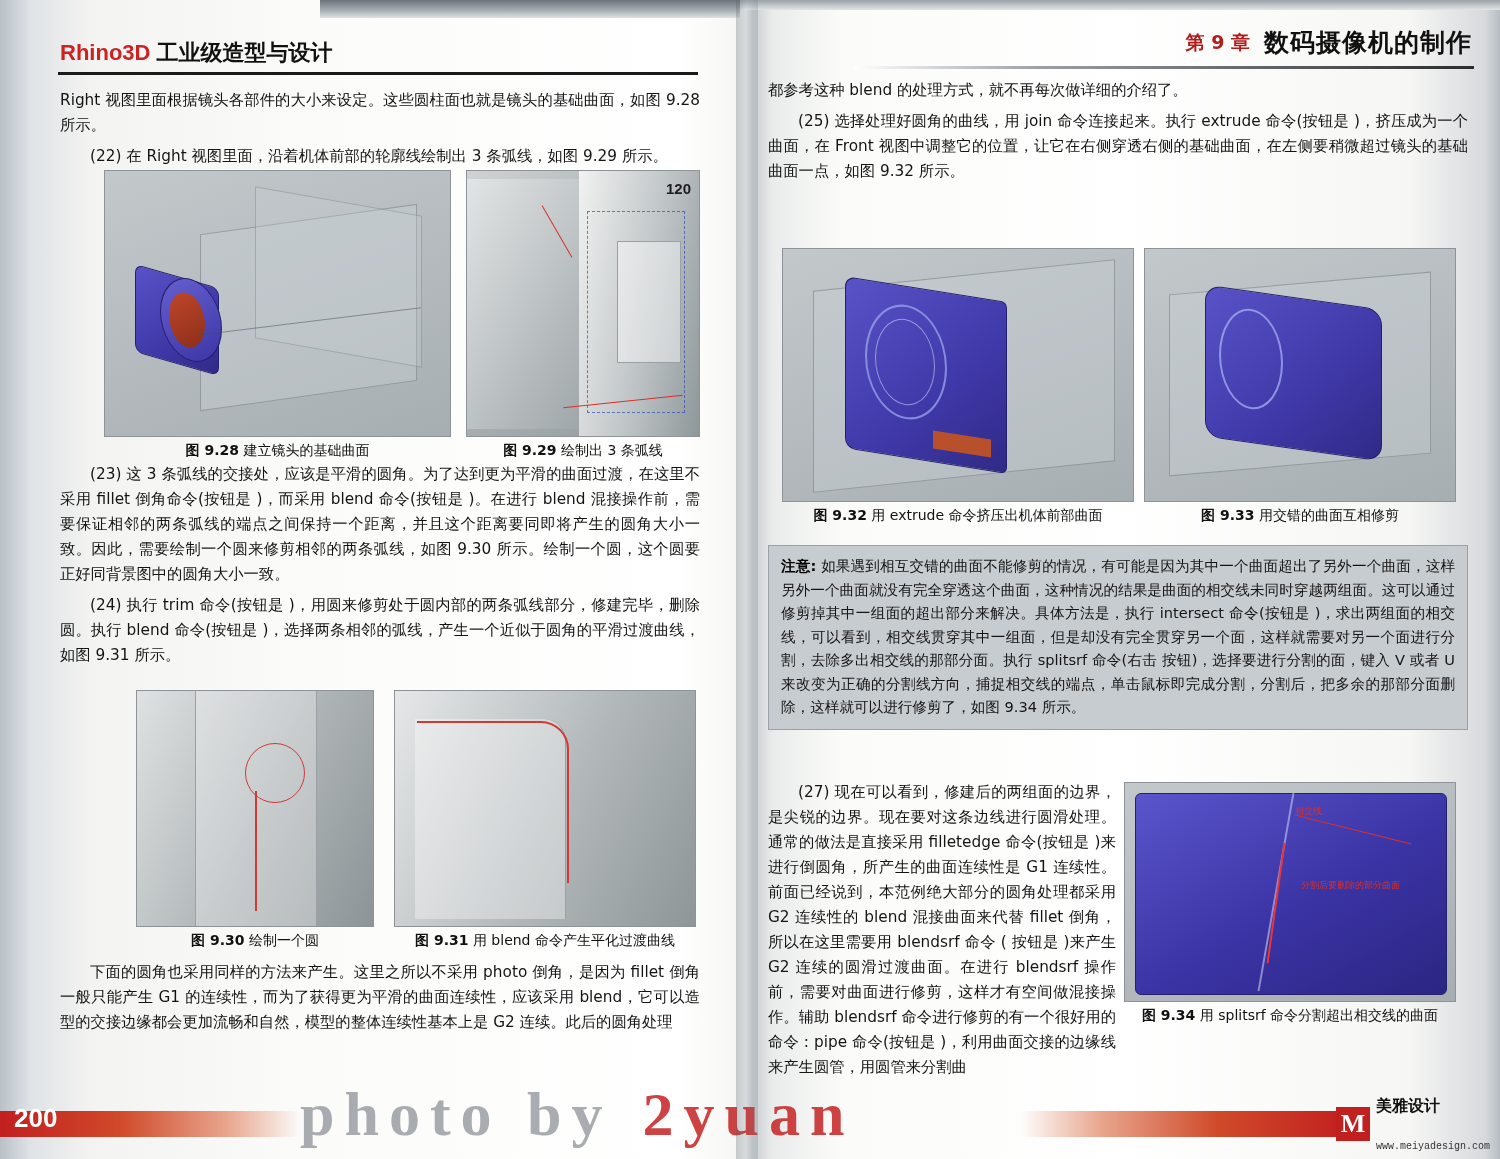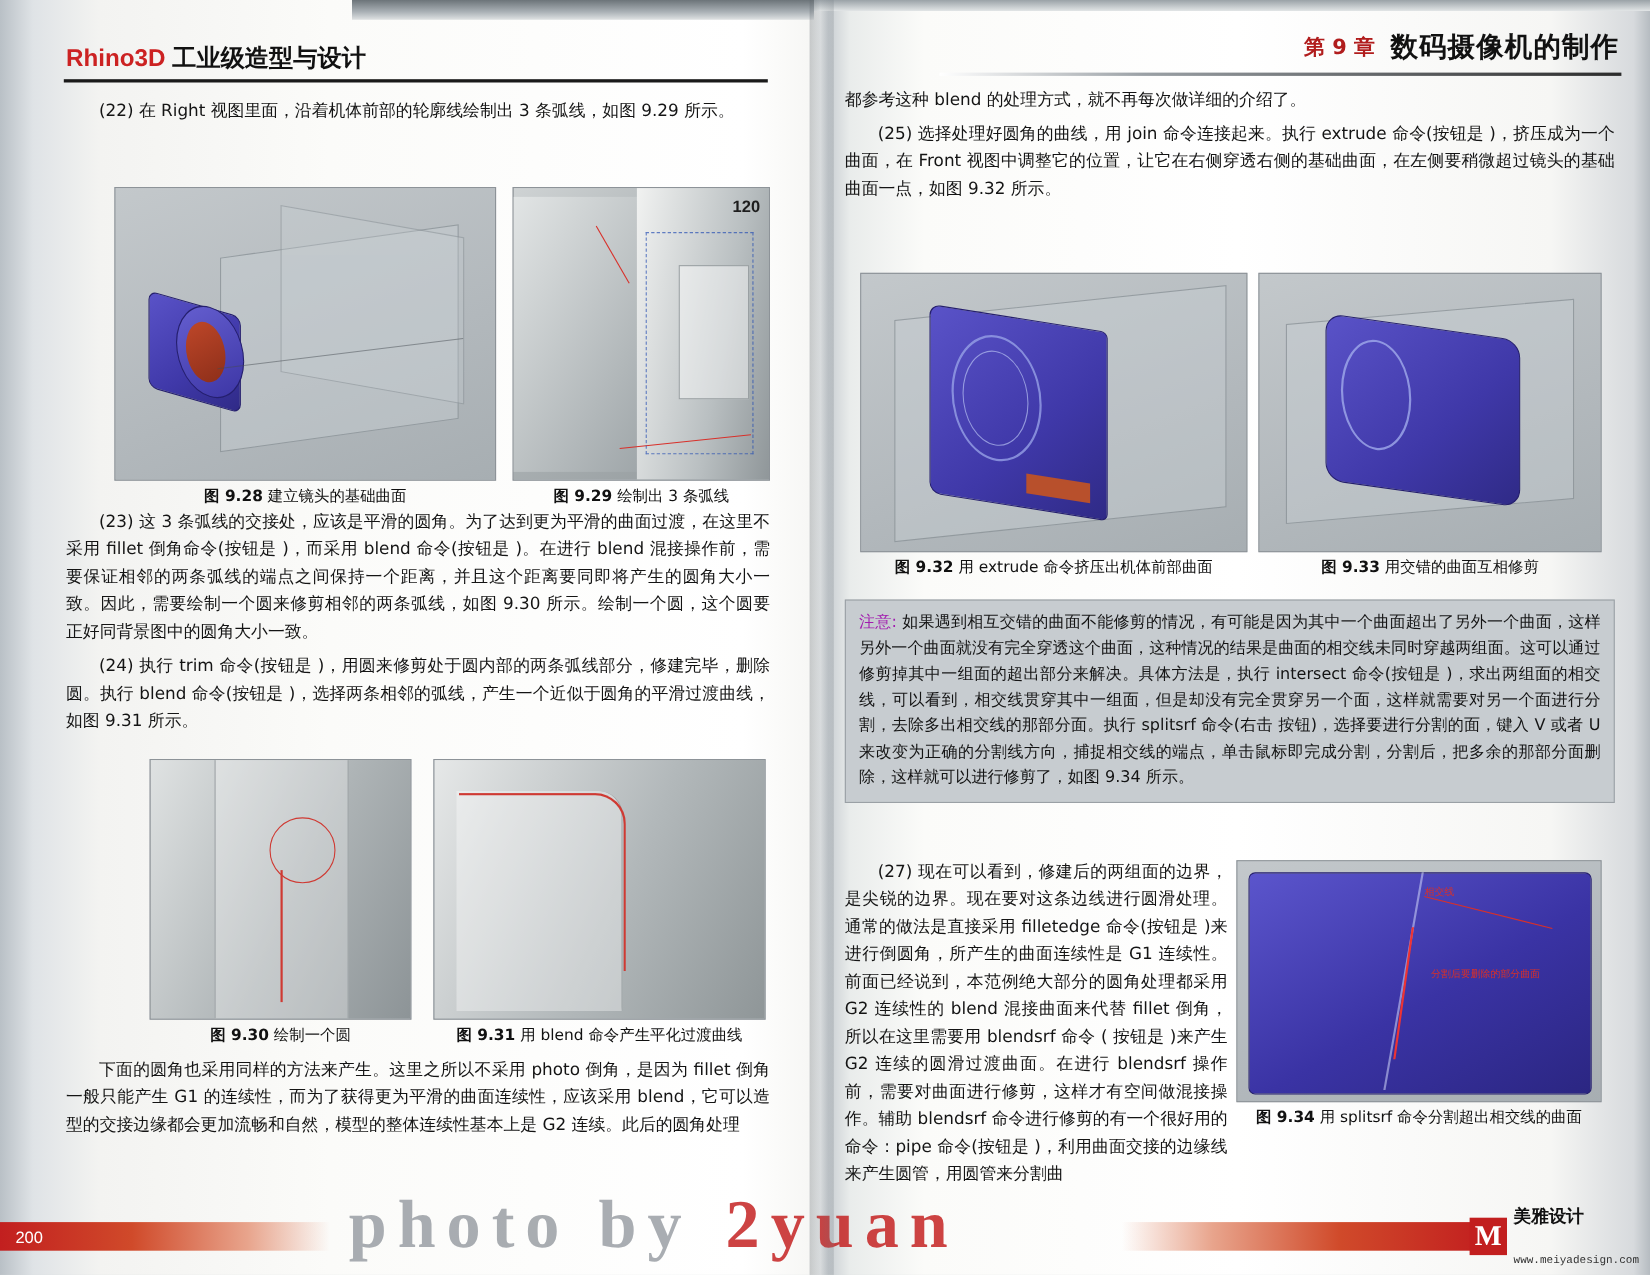--- a/index.html
+++ b/index.html
@@ -104,27 +104,27 @@
   .redtxt{position:absolute;color:#d8302a;font-size:9px;white-space:nowrap;}
 
   
   .note{
     position:absolute;left:16px;top:545px;width:700px;
     background:#c7ccd0;border:1px solid #9aa0a5;
     padding:8px 12px 10px 12px;
     box-sizing:border-box;
   }
   .note p{font-size:14.6px;line-height:23.5px;margin:0;}
-  .note .lbl{color:#a21caf;font-weight:normal;}
+  .note .lbl{color:#000000;font-weight:bold;}
   .pagenum-bar{
     position:absolute;left:0;bottom:22px;width:300px;height:26px;
     background:linear-gradient(90deg,#c21f1f 0%, #d04a2a 40%, #e8a48c 75%, rgba(232,164,140,0) 100%);
   }
   .pagenum{
-    position:absolute;left:14px;bottom:25px;color:#fff;font-weight:normal;font-size:15px;
+    position:absolute;left:14px;bottom:25px;color:#fff;font-weight:bold;font-size:26px;
     font-family:"Liberation Sans",sans-serif;
   }
   .footer-right-bar{
     position:absolute;right:150px;bottom:22px;width:330px;height:26px;
     background:linear-gradient(270deg,#c21f1f 0%, #d04a2a 40%, #e8a48c 75%, rgba(232,164,140,0) 100%);
   }
   .brand{
     position:absolute;right:10px;bottom:14px;height:42px;display:flex;align-items:center;gap:6px;
   }
   .brand .m{
@@ -133,41 +133,41 @@
   }
   .brand .bt{font-size:16px;font-weight:bold;color:#111;font-family:"DejaVu Sans",sans-serif;}
   .brand .bu{font-size:10px;color:#333;font-family:Liberation Mono, monospace;margin-top:24px;}
 
   .watermark{
     position:absolute;left:300px;bottom:10px;width:900px;height:70px;
     font-family:"Liberation Serif",serif;
     font-size:62px;letter-spacing:10px;font-weight:bold;
     display:flex;align-items:center;
     pointer-events:none;
-    margin-left:17px;
   }
   .wm-photo{color:rgba(140,146,152,.75);}
   .wm-2yuan{color:rgba(196,34,34,.85);}
 </style>
 </head>
 <body>
 
 <div class="page">
   <div class="topedge"></div>
   <div class="topedge2"></div>
 
   <div class="left">
 
     <div class="logo">
       <span class="rhino">Rhino3D</span>
       <span>工业级造型与设计</span>
     </div>
     <div class="headrule"></div>
 
     <div class="col-left-text">
+      <p>Right 视图里面根据镜头各部件的大小来设定。这些圆柱面也就是镜头的基础曲面，如图 9.28 所示。</p>
       <p class="indent">(22) 在 Right 视图里面，沿着机体前部的轮廓线绘制出 3 条弧线，如图 9.29 所示。</p>
     </div>
 
     <div class="figwrap" style="left:104px;top:170px;">
       <div class="fig" style="width:345px;height:265px;">
         <div class="vp">
           <div class="ghost" style="left:95px;top:48px;width:215px;height:175px;transform:skewY(-8deg);"></div>
           <div class="ghost" style="left:150px;top:30px;width:165px;height:150px;transform:skewY(10deg);opacity:.7;"></div>
           <div class="blueform" style="left:30px;top:105px;width:82px;height:86px;border-radius:8px;transform:skewY(16deg);"></div>
           <div class="blueform" style="left:55px;top:108px;width:60px;height:80px;border-radius:50%;transform:skewY(16deg);background:linear-gradient(140deg,#6761d2,#3a33a2);"></div>

